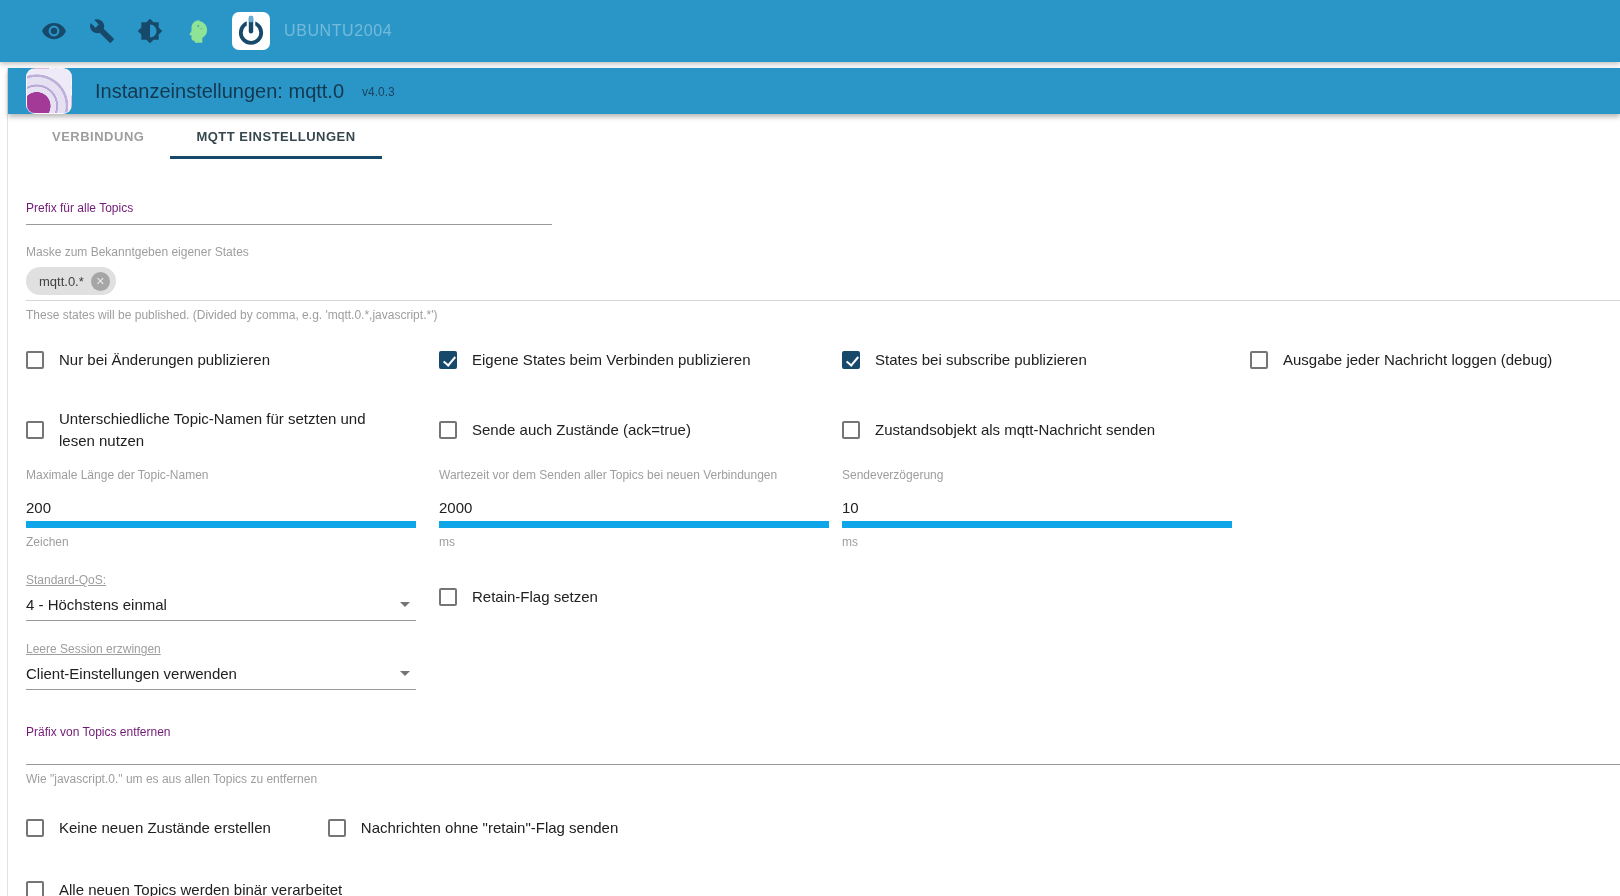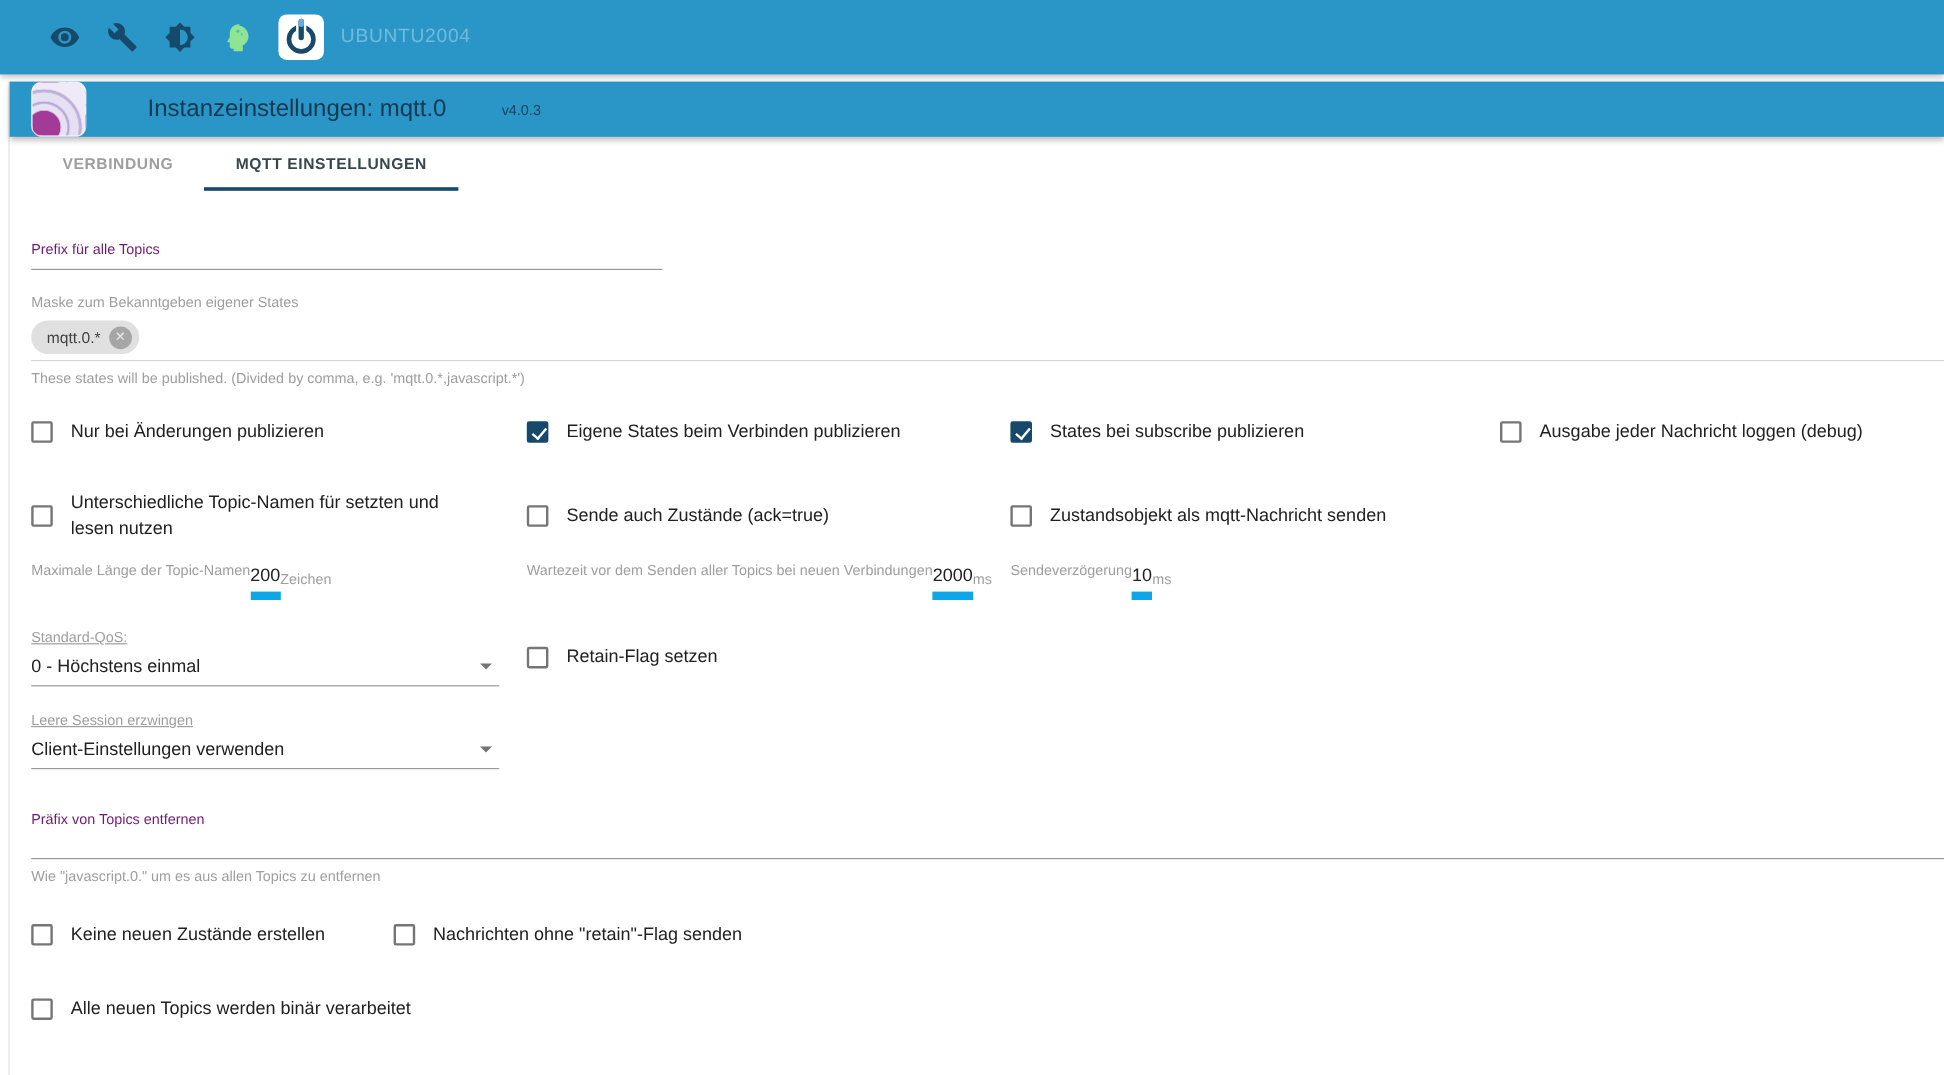--- a/index.html
+++ b/index.html
@@ -14,21 +14,21 @@
   .topbar .tb-icon svg { width:26px; height:26px; fill:#17496b; }
   .topbar .tb-icon.green svg { fill:#8fe394; }
   .logo-box { width:38px; height:38px; background:#ffffff; border-radius:7px;
     margin-right:14px; display:flex; align-items:center; justify-content:center; }
   .host-label { color:rgba(255,255,255,.34); font-size:16px; letter-spacing:.6px; }
 
   
   .gap { height:6px; background:#ffffff; }
   .dialog { margin-left:7px; border-left:1px solid #e2e2e2; min-height:828px; }
   .dlg-header { height:46px; background:#2a96c8; display:flex; align-items:center;
-    padding-left:18px; box-shadow:0 3px 5px rgba(0,0,0,.28); position:relative; z-index:2;gap:28px; }
+    padding-left:18px; box-shadow:0 3px 5px rgba(0,0,0,.28); position:relative; z-index:2; }
   .mqtt-logo { width:46px; height:46px; border-radius:9px; flex:0 0 auto;
     border:1px solid rgba(255,255,255,.65);
     background:
       radial-gradient(circle at 22% 84%,
         #a43a98 0 27%, #e7e1f4 28% 38%, #b7a8d5 39% 42%,
         #e6e0f3 43% 57%, #beb0d8 58% 62%, #efeaf8 63% 100%);
   }
   .dlg-title { color:#14384f; font-size:20px; margin-left:23px; }
   .dlg-version { color:#1b4460; font-size:12px; margin-left:18px; margin-top:1px; }
 
@@ -74,21 +74,21 @@
   .cb-box.checked { background:#17496b; border-color:#17496b; }
   .cb-box.checked::after { content:""; position:absolute; left:5px; top:1px;
     width:5px; height:10px; border:solid #fff; border-width:0 2px 2px 0;
     transform:rotate(40deg); }
   .cb-label { font-size:15px; color:#212121; margin-left:15px; line-height:1.45; }
   .cb .narrow { max-width:332px; }
 
   
   .fields-row { display:grid; grid-template-columns:413px 403px 408px 1fr;
     margin-top:18px; }
-  .field { width:390px; display:flex; flex-direction:row; }
+  .field { width:390px; display:flex; flex-direction:column; }
   .field-label { height:28px; line-height:12px; max-width:345px; }
   .field-value { font-size:15px; color:#212121; padding:2px 0 5px 0;
     border-bottom:7px solid #0ea5e9; cursor:text; }
   .field-helper { margin-top:7px; }
 
   
   .select-row { display:grid; grid-template-columns:413px 1fr; margin-top:24px;
     align-items:center; }
   .select { width:390px; cursor:pointer; }
   .select-value { display:flex; align-items:center; justify-content:space-between;
@@ -228,21 +228,21 @@
         <div class="field-value">10</div>
         <div class="helper field-helper">ms</div>
       </div>
       <span></span>
     </div>
 
     <div class="select-row">
       <div class="select">
         <div class="small-label">Standard-QoS:</div>
         <div class="select-value">
-          <span>0 - Höchstens einmal</span>
+          <span>4 - Höchstens einmal</span>
           <span class="select-arrow"></span>
         </div>
       </div>
       <label class="cb">
         <span class="cb-box"></span>
         <span class="cb-label">Retain-Flag setzen</span>
       </label>
     </div>
 
     <div class="select-row session-row">

